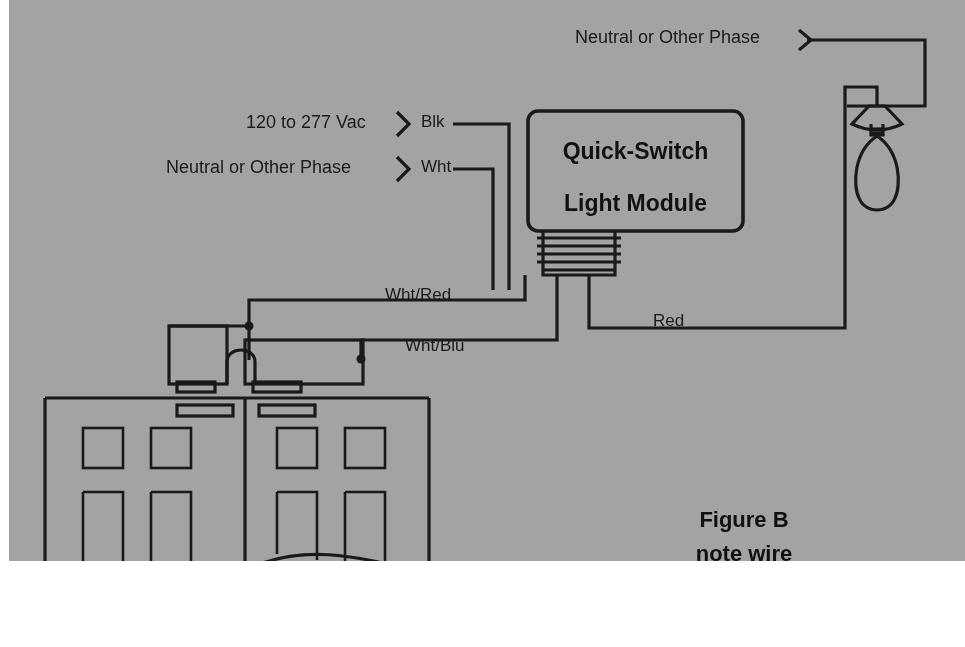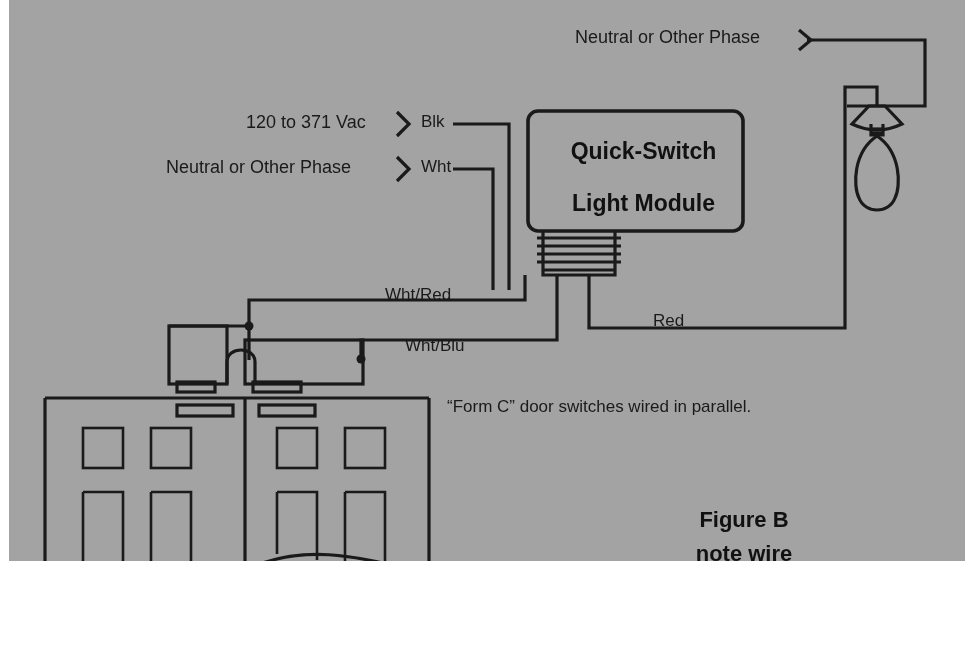--- a/index.html
+++ b/index.html
@@ -37,21 +37,20 @@
     font-size: 18px;
   }
   .module-title {
     position: absolute;
     text-align: center;
     font-weight: bold;
     font-size: 23px;
     color: #111111;
     line-height: 34px;
     white-space: nowrap;
-    padding-left: 8px;
   }
   .caption {
     position: absolute;
     font-size: 17px;
     color: #1a1a1a;
     white-space: nowrap;
   }
   .figure-note {
     position: absolute;
     font-weight: bold;
@@ -165,38 +164,37 @@
         <rect x="336" y="428" width="40" height="40"></rect>
         <path d="M 268 492 L 308 492 L 308 560 M 268 492 L 268 554"></path>
         <path d="M 336 492 L 376 492 L 376 566 M 336 492 L 336 562"></path>
       </g>
 
     </g>
   </svg>
 
   <div class="lbl lbl-src" style="left:566px; top:27px;">Neutral or Other Phase</div>
 
-  <div class="lbl lbl-src" style="left:237px; top:112px;">120 to 371 Vac</div>
+  <div class="lbl lbl-src" style="left:237px; top:112px;">120 to 277 Vac</div>
 
   <div class="lbl lbl-src" style="left:157px; top:157px;">Neutral or Other Phase</div>
 
   <div class="lbl lbl-wire" style="left:412px; top:112px;">Blk</div>
 
   <div class="lbl lbl-wire" style="left:412px; top:157px;">Wht</div>
 
   <div class="lbl lbl-wire" style="left:376px; top:285px;">Wht/Red</div>
 
   <div class="lbl lbl-wire" style="left:396px; top:336px;">Wht/Blu</div>
 
   <div class="lbl lbl-wire" style="left:644px; top:311px;">Red</div>
 
   <div class="module-title" style="left:519px; top:134px; width:215px;">Quick-Switch</div>
 
   <div class="module-title" style="left:519px; top:186px; width:215px;">Light Module</div>
 
-  <div class="caption" style="left:438px; top:397px;">“Form C” door switches wired in parallel.</div>
 
   <div class="figure-note" style="left:620px; top:538px; width:230px;">note wire</div>
 
   <div class="figure-note" style="left:620px; top:504px; width:230px;">Figure B</div>
 
 
 </div>
 
 </body></html>

